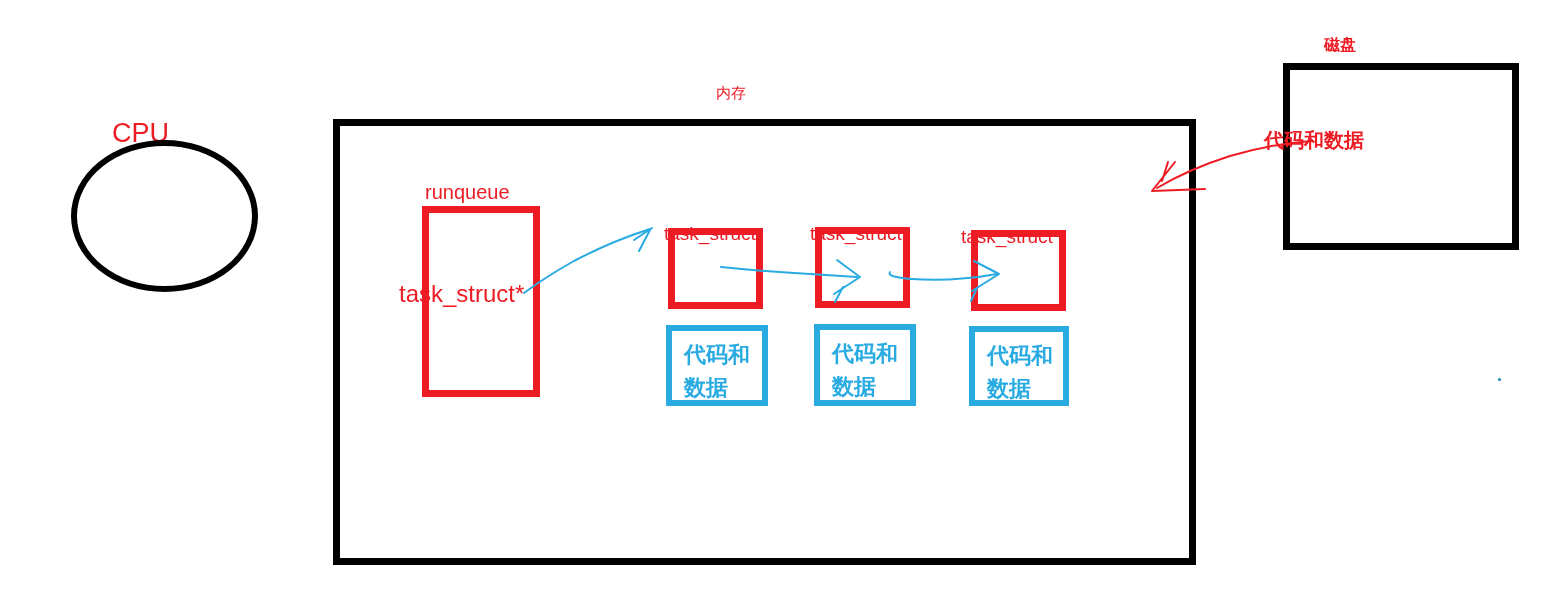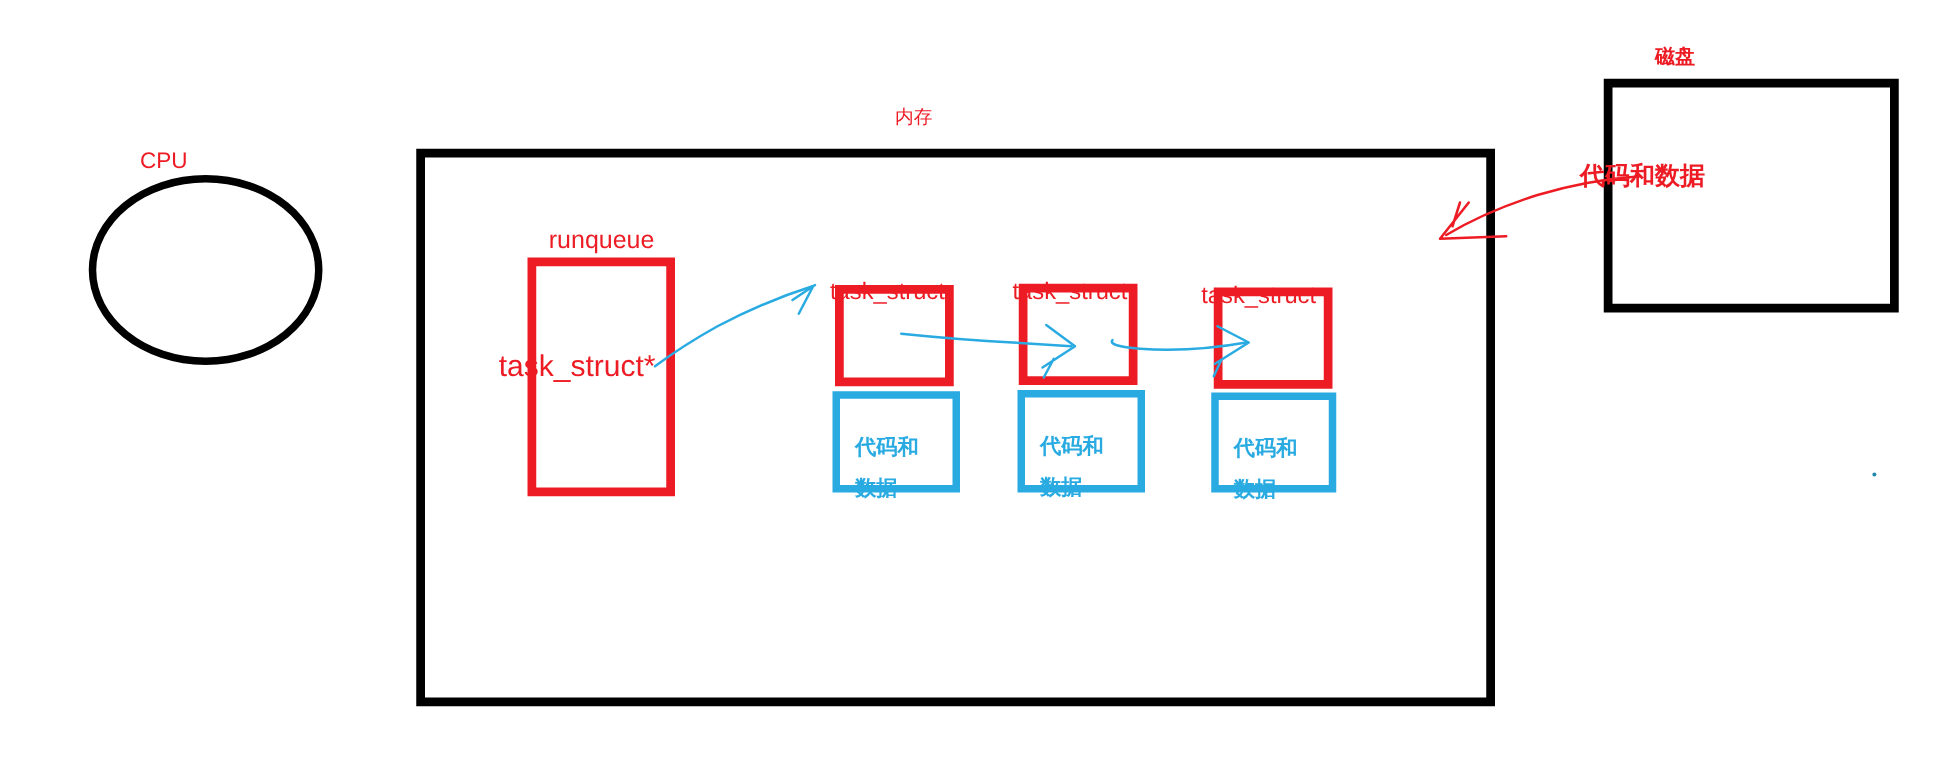--- a/index.html
+++ b/index.html
@@ -50,35 +50,36 @@
   }
   .task-box-1 { left: 668px; top: 228px; }
   .task-box-2 { left: 815px; top: 227px; }
   .task-box-3 { left: 971px; top: 230px; }
 
   .code-box {
     border: 6px solid var(--blue);
     width: 102px; height: 81px;
     color: var(--blue);
     font-weight: 700;
-    font-size: 17px;
+    font-size: 22px;
     line-height: 33px;
-    padding: 22px 0 0 12px;
+    padding: 7px 0 0 12px;
+    margin-top: 12px;
   }
   .code-box-1 { left: 666px; top: 313px; }
   .code-box-2 { left: 814px; top: 312px; height: 82px; }
   .code-box-3 { left: 969px; top: 314px; width: 100px; height: 80px; }
   .code-line { display: block; }
 
   
   .lbl { color: var(--red); white-space: nowrap; }
-  .lbl-cpu        { left: 112px; top: 118px; font-size: 18px; }
+  .lbl-cpu        { left: 112px; top: 118px; font-size: 27px; }
   .lbl-memory     { left: 716px; top: 84px;  font-size: 15px; font-weight: 400; }
   .lbl-disk       { left: 1324px; top: 35px; font-size: 16px; font-weight: 700; }
-  .lbl-runqueue   { left: 425px; top: 181px; font-size: 20px; margin-left: 14px; }
+  .lbl-runqueue   { left: 425px; top: 181px; font-size: 20px; }
   .lbl-task       { font-size: 19px; margin-top: 22px; }
   .lbl-task-1     { left: 664px; top: 201px; }
   .lbl-task-2     { left: 810px; top: 201px; }
   .lbl-task-3     { left: 961px; top: 204px; }
   .lbl-pointer    { left: 399px; top: 280px; font-size: 24px; }
   .lbl-disk-content { left: 1264px; top: 127px; font-size: 20px; font-weight: 700; }
 
   
   .overlay {
     left: 0; top: 0;

